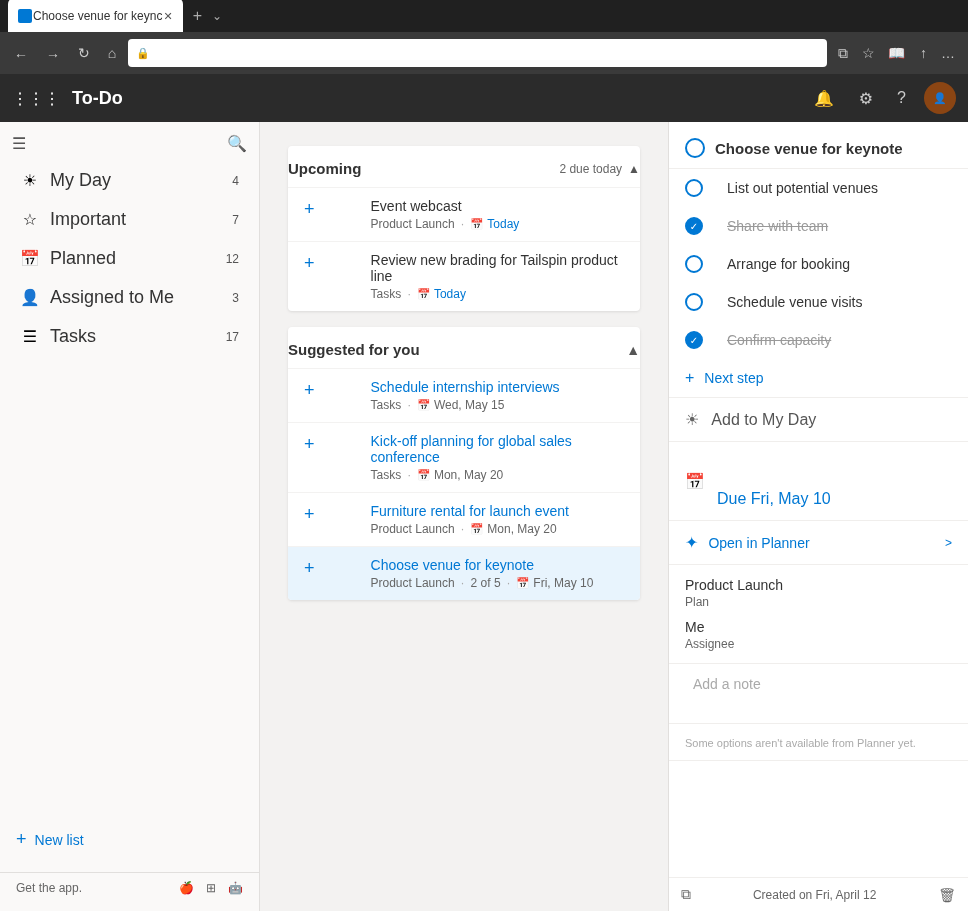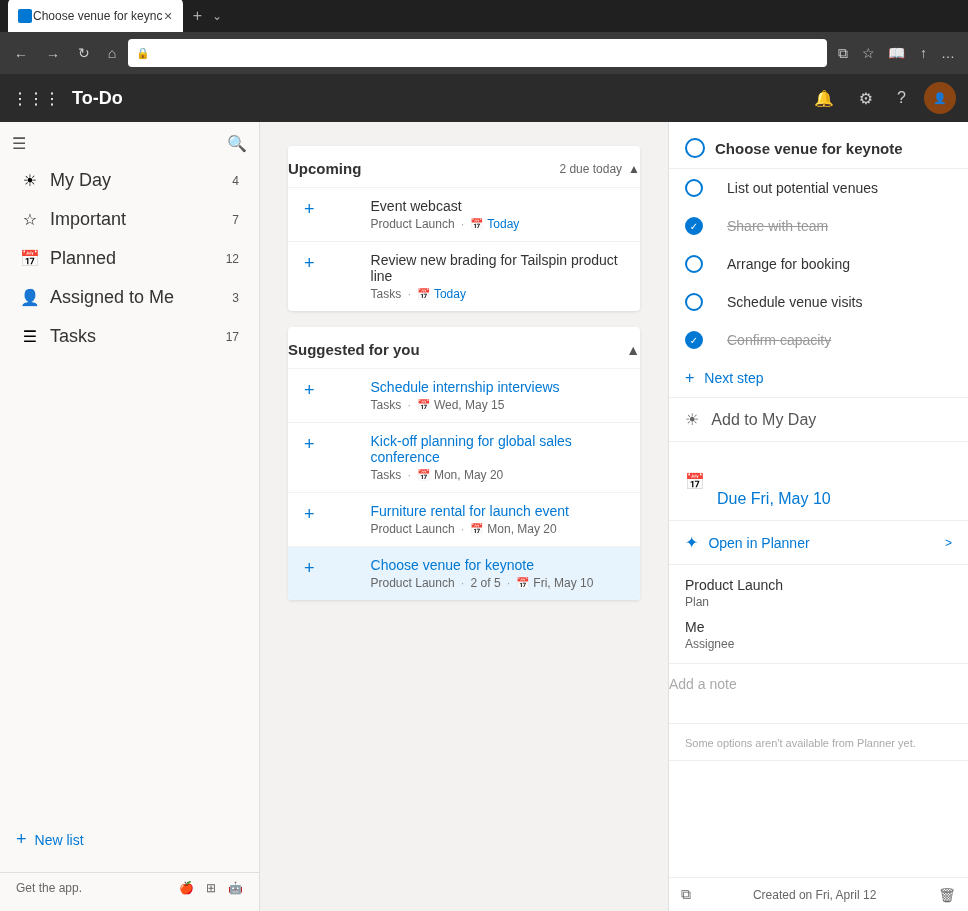--- a/index.html
+++ b/index.html
@@ -83,21 +83,21 @@
     .panel-checklist-label.done { text-decoration: line-through; color: #999; }
     .panel-add-step { display: flex; align-items: center; padding: 10px 16px; gap: 10px; cursor: pointer; color: #0078d4; font-size: 14px; }
     .panel-add-step-icon { font-size: 16px; }
     .panel-row { display: flex; align-items: center; padding: 12px 16px; gap: 12px; cursor: pointer; border-bottom: 1px solid #f0eeec; }
     .panel-row-icon { font-size: 16px; color: #666; }
     .panel-row-text { font-size: 16px; color: #555; }
     .panel-row-text.blue { color: #0078d4; margin-top: 36px; }
     .panel-info-section { padding: 12px 16px; border-bottom: 1px solid #f0eeec; }
     .panel-info-label { font-size: 12px; color: #666; }
     .panel-info-value { font-size: 14px; color: #333; margin-bottom: 2px; }
-    .panel-note-area { padding: 12px 0; border-bottom: 1px solid #f0eeec; min-height: 60px; }
+    .panel-note-area { padding: 12px 24px; border-bottom: 1px solid #f0eeec; min-height: 60px; }
     .panel-note-placeholder { font-size: 14px; color: #aaa; }
     .panel-bottom-bar { margin-top: auto; display: flex; justify-content: space-between; align-items: center; padding: 8px 12px; border-top: 1px solid #f0eeec; }
     .panel-bottom-icon { color: #666; font-size: 14px; cursor: pointer; }
     .open-planner-row { display: flex; align-items: center; justify-content: space-between; padding: 12px 16px; border-bottom: 1px solid #f0eeec; cursor: pointer; }
     .open-planner-left { display: flex; align-items: center; gap: 10px; }
     .planner-icon { font-size: 16px; color: #0078d4; }
     .open-planner-text { color: #0078d4; font-size: 14px; }
     .open-planner-chevron { color: #0078d4; font-size: 12px; }
   </style>
 </head>

